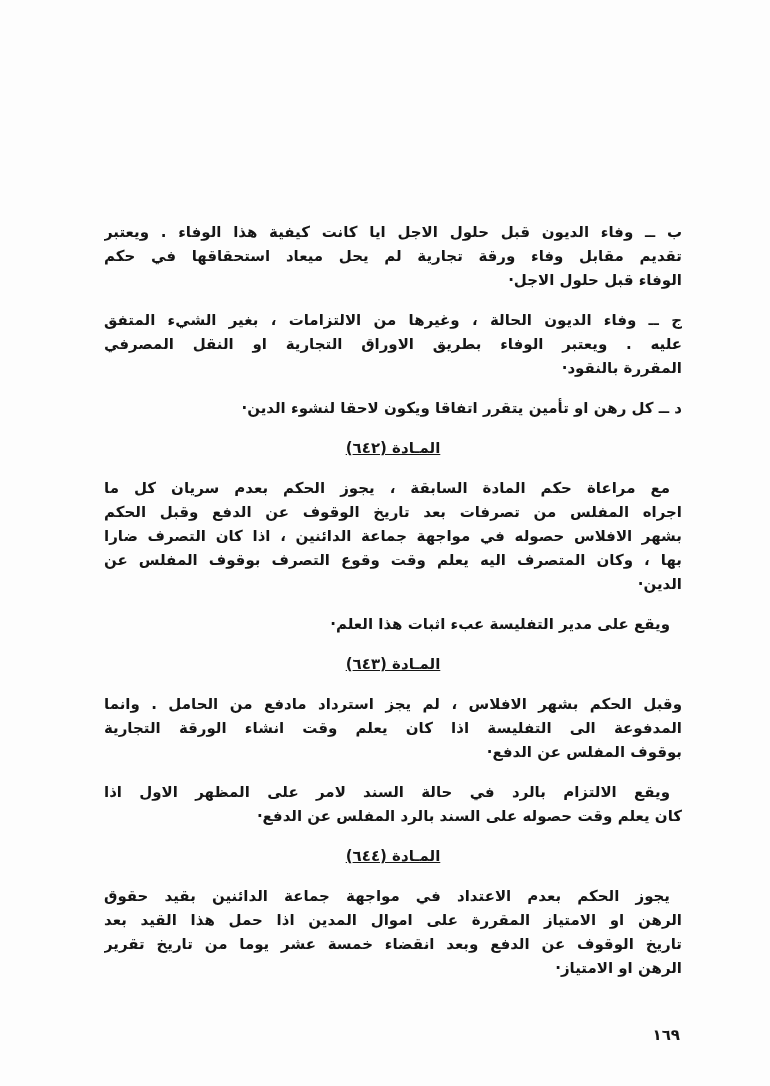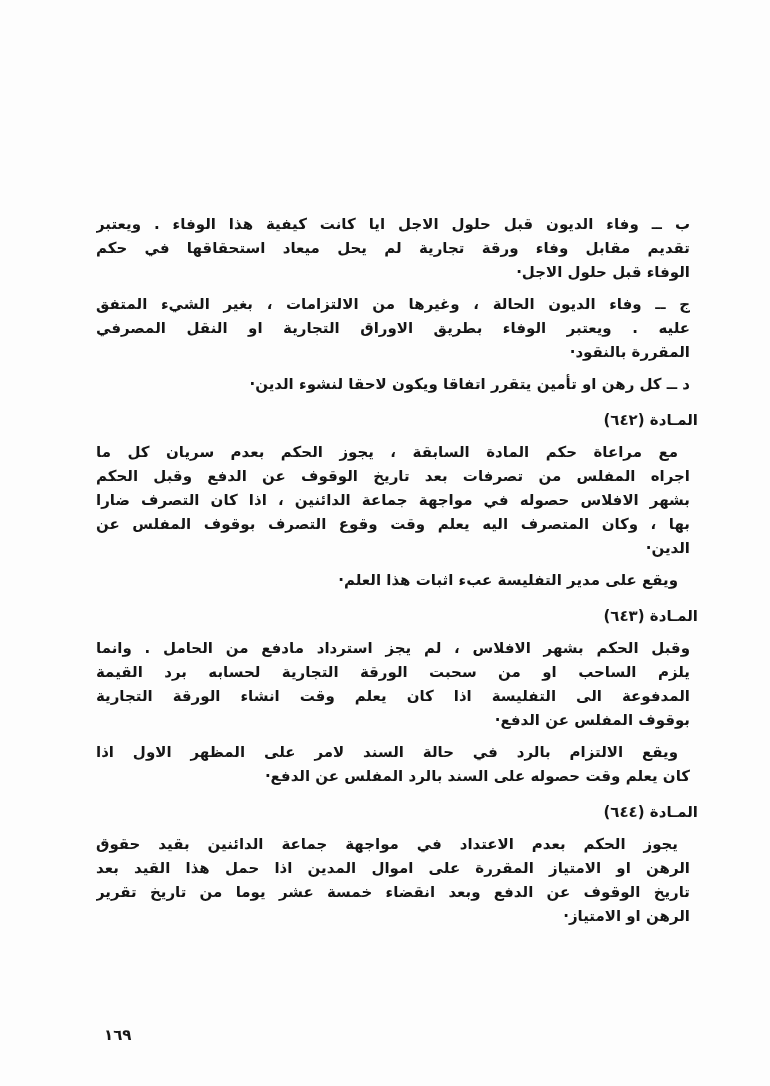--- a/index.html
+++ b/index.html
@@ -10,40 +10,40 @@
   }
   .page{
     position:relative;width:770px;height:1086px;overflow:hidden;
     background:#fdfdfd;color:#161616;
   }
   .text-column{
     position:absolute;top:204px;right:72px;width:610px;
     direction:rtl;
     font-size:15px;font-weight:700;color:#161616;
   }
-  .para{margin:8px;}
+  .para{margin:16px;}
   .line{
     line-height:24px;min-height:24px;
     white-space:normal;
     overflow:hidden;
   }
   .line.j{
     text-align:justify;
     text-align-last:justify;
   }
   .line.i1{padding-right:12px;}
   .heading{
     line-height:24px;
     margin:12px 0 2px 0;
-    text-align:right;
-    font-size:15px;font-weight:700;
+    text-align:center;
+    font-size:15px;font-weight:700;text-decoration:underline;
   }
   .page-number{
-    position:absolute;top:1026px;right:56px;width:610px;
-    text-align:left;direction:rtl;
+    position:absolute;top:1026px;right:90px;width:610px;
+    text-align:right;direction:rtl;
     font-size:15px;font-weight:700;color:#161616;
     letter-spacing:2px;
   }
 </style>
 </head>
 <body>
 
 <div class="page">
   <main class="text-column" id="text-column" dir="rtl">
       <div class="para">
@@ -66,21 +66,20 @@
         <div class="line j">بشهر الافلاس حصوله في مواجهة جماعة الدائنين ، اذا كان التصرف ضارا</div>
         <div class="line j">بها ، وكان المتصرف اليه يعلم وقت وقوع التصرف بوقوف المفلس عن</div>
         <div class="line">الدين·</div>
       </div>
       <div class="para">
         <div class="line i1">ويقع على مدير التفليسة عبء اثبات هذا العلم·</div>
       </div>
       <div class="heading">المـادة (٦٤٣)</div>
       <div class="para">
         <div class="line j">وقبل الحكم بشهر الافلاس ، لم يجز استرداد مادفع من الحامل . وانما</div>
-        <div class="line j">يلزم الساحب او من سحبت الورقة التجارية لحسابه برد القيمة</div>
         <div class="line j">المدفوعة الى التفليسة اذا كان يعلم وقت انشاء الورقة التجارية</div>
         <div class="line">بوقوف المفلس عن الدفع·</div>
       </div>
       <div class="para">
         <div class="line j i1">ويقع الالتزام بالرد في حالة السند لامر على المظهر الاول اذا</div>
         <div class="line">كان يعلم وقت حصوله على السند بالرد المفلس عن الدفع·</div>
       </div>
       <div class="heading">المـادة (٦٤٤)</div>
       <div class="para">
         <div class="line j i1">يجوز الحكم بعدم الاعتداد في مواجهة جماعة الدائنين بقيد حقوق</div>

